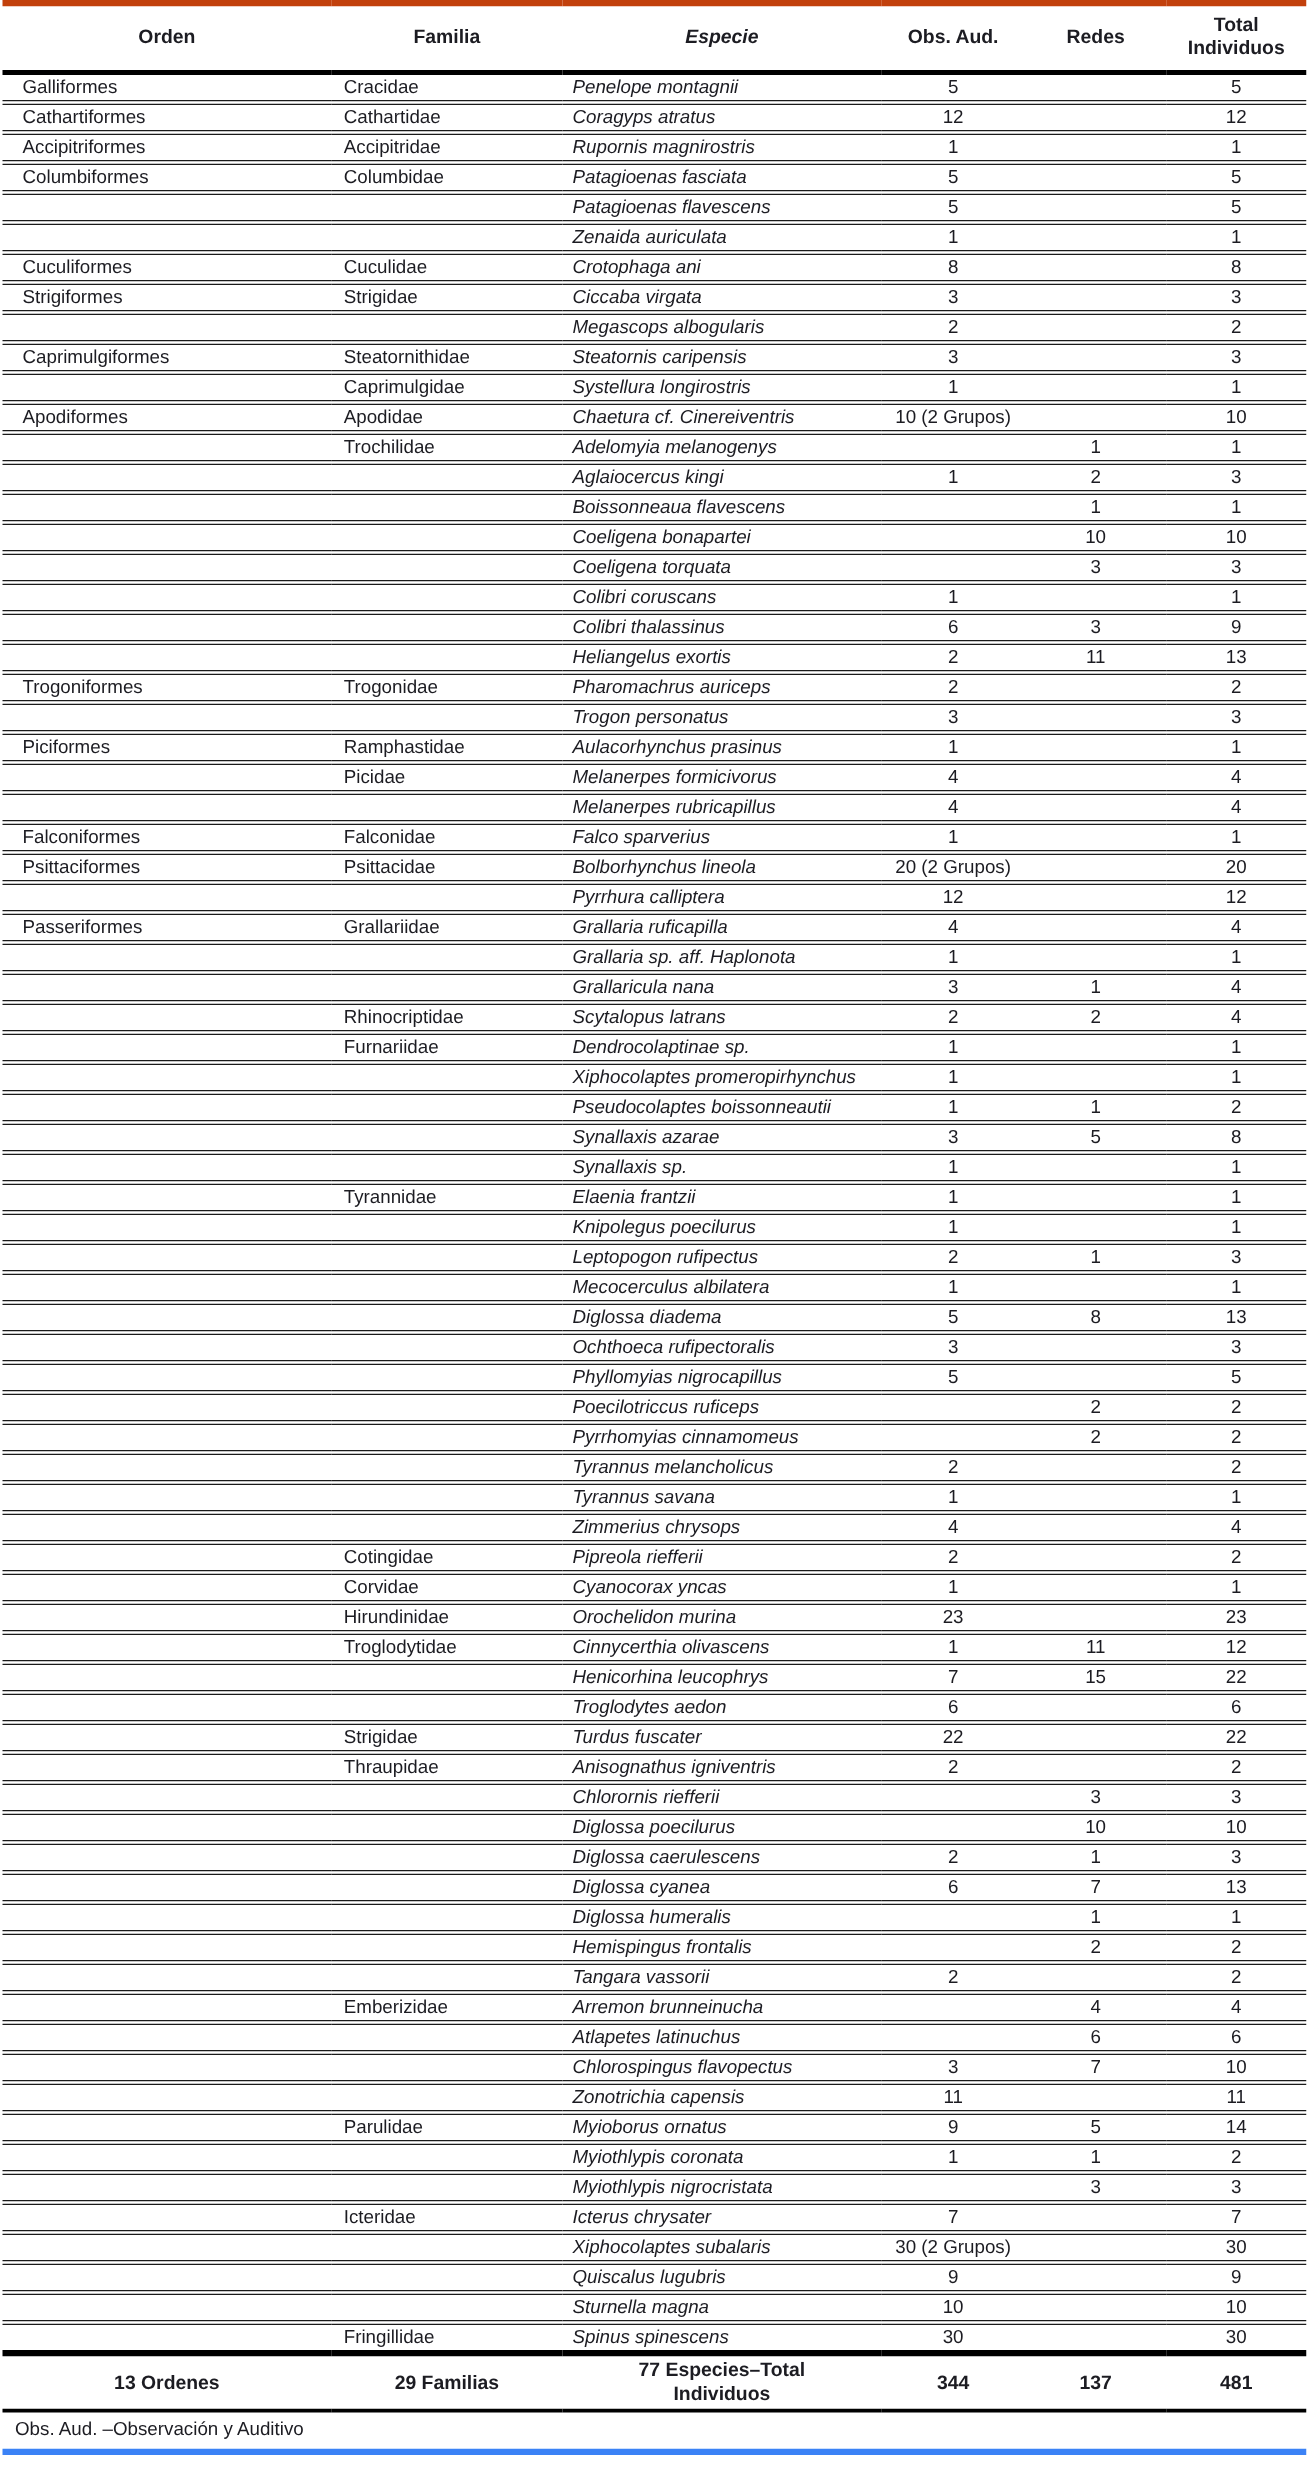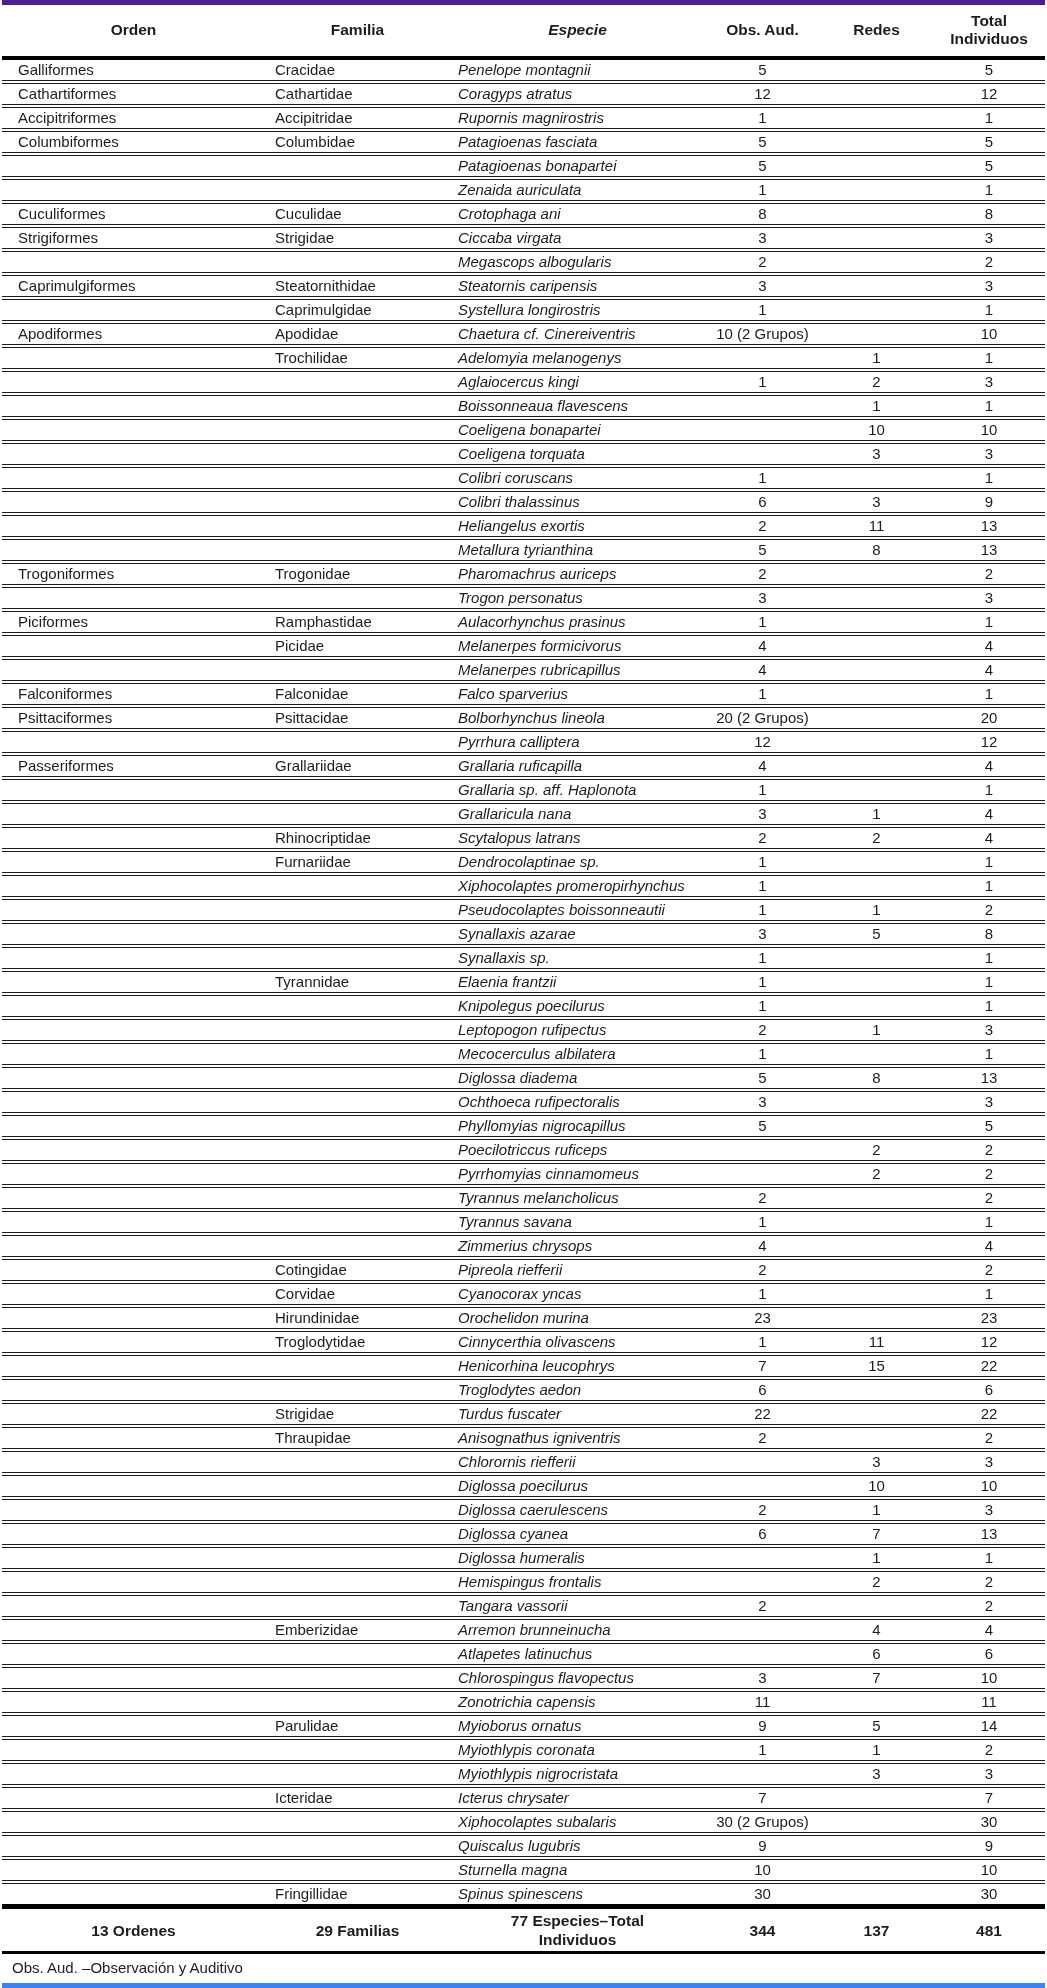--- a/index.html
+++ b/index.html
@@ -2,21 +2,21 @@
 <html><head>
 <meta charset="utf-8">
 <style>
   html, body { margin:0; padding:0; background:#ffffff; }
   .page {
     width:1047px; height:1988px; background:#fff; overflow:hidden;
     font-family:"Liberation Sans", sans-serif; color:#1c1c22; box-sizing:border-box;
   }
   table.species {
     width:1043px; margin:0 2px; border-collapse:collapse; table-layout:fixed;
-    border-top:5px solid #4c1d95;
+    border-top:5px solid #c2410c;
   }
   thead th {
     font-weight:bold; font-size:15.5px; line-height:18px; text-align:center;
     vertical-align:middle; padding:7px 2px 8px; border-bottom:4px solid #000;
     color:#1c1c22;
   }
   thead th.col-especie { font-style:italic; }
   tbody td {
     font-size:15px; line-height:18px; padding:1px 4px;
     border-bottom:4px double #1a1a1a; vertical-align:middle;
@@ -89,21 +89,21 @@
           <td class="col-orden">Columbiformes</td>
           <td class="col-familia">Columbidae</td>
           <td class="col-especie">Patagioenas fasciata</td>
           <td class="col-obs">5</td>
           <td class="col-redes"></td>
           <td class="col-total">5</td>
         </tr>
         <tr>
           <td class="col-orden"></td>
           <td class="col-familia"></td>
-          <td class="col-especie">Patagioenas bonapartei</td>
+          <td class="col-especie">Patagioenas flavescens</td>
           <td class="col-obs">5</td>
           <td class="col-redes"></td>
           <td class="col-total">5</td>
         </tr>
         <tr>
           <td class="col-orden"></td>
           <td class="col-familia"></td>
           <td class="col-especie">Zenaida auriculata</td>
           <td class="col-obs">1</td>
           <td class="col-redes"></td>
@@ -212,28 +212,20 @@
           <td class="col-obs">6</td>
           <td class="col-redes">3</td>
           <td class="col-total">9</td>
         </tr>
         <tr>
           <td class="col-orden"></td>
           <td class="col-familia"></td>
           <td class="col-especie">Heliangelus exortis</td>
           <td class="col-obs">2</td>
           <td class="col-redes">11</td>
-          <td class="col-total">13</td>
-        </tr>
-        <tr>
-          <td class="col-orden"></td>
-          <td class="col-familia"></td>
-          <td class="col-especie">Metallura tyrianthina</td>
-          <td class="col-obs">5</td>
-          <td class="col-redes">8</td>
           <td class="col-total">13</td>
         </tr>
         <tr>
           <td class="col-orden">Trogoniformes</td>
           <td class="col-familia">Trogonidae</td>
           <td class="col-especie">Pharomachrus auriceps</td>
           <td class="col-obs">2</td>
           <td class="col-redes"></td>
           <td class="col-total">2</td>
         </tr>

